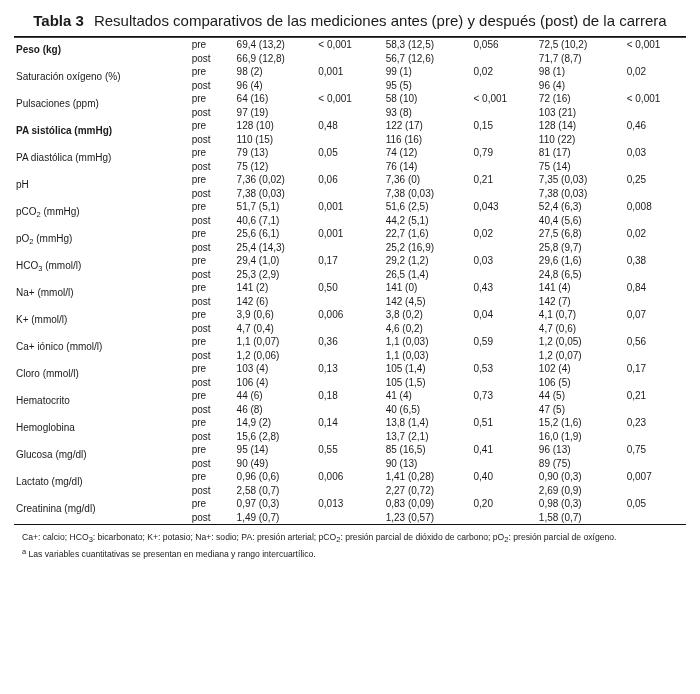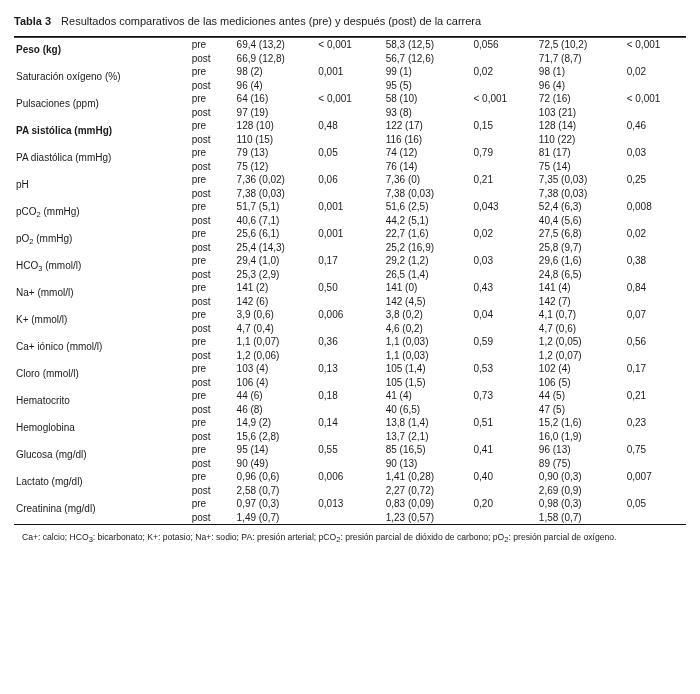--- a/index.html
+++ b/index.html
@@ -15,24 +15,25 @@
     overflow: hidden;
   }
   .page {
     width: 700px;
     height: 694px;
     box-sizing: border-box;
     padding: 10px 14px 0 14px;
     position: relative;
   }
   .caption {
-    font-size: 11px;
+    font-size: 15px;
     line-height: 14px;
     padding: 4px 0 8px 0;
     color: #1a1a1a;
+    text-align: center;
   }
   .caption .cap-label {
     font-weight: bold;
     margin-right: 10px;
   }
   .rule {
     border: 0;
     border-top: 1px solid #111;
     margin: 0;
   }
@@ -413,15 +414,18 @@
       </tbody>
   </table>
 
   <hr class="rule">
 
   <div class="footnotes">
     <div class="fn">
       <span>Ca+: calcio; HCO</span><span class="sub">3</span><span>: bicarbonato; K+: potasio; Na+: sodio; PA: presión arterial; pCO</span><span class="sub">2</span><span>: presión parcial de dióxido de carbono; pO</span><span class="sub">2</span><span>:</span>
       <span>presión parcial de oxígeno.</span>
     </div>
+    <div class="fn2">
+      <span class="sup">a</span> <span>Las variables cuantitativas se presentan en mediana y rango intercuartílico.</span>
+    </div>
   </div>
 
 </div>
 
 </body></html>

